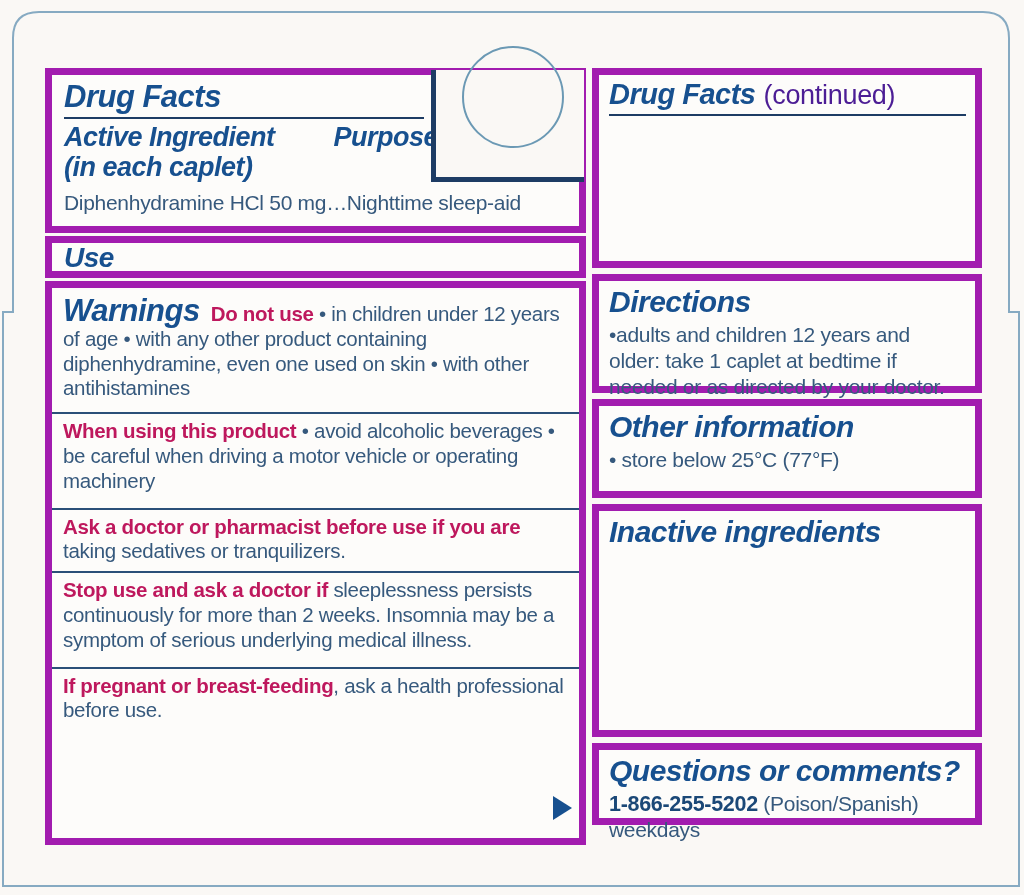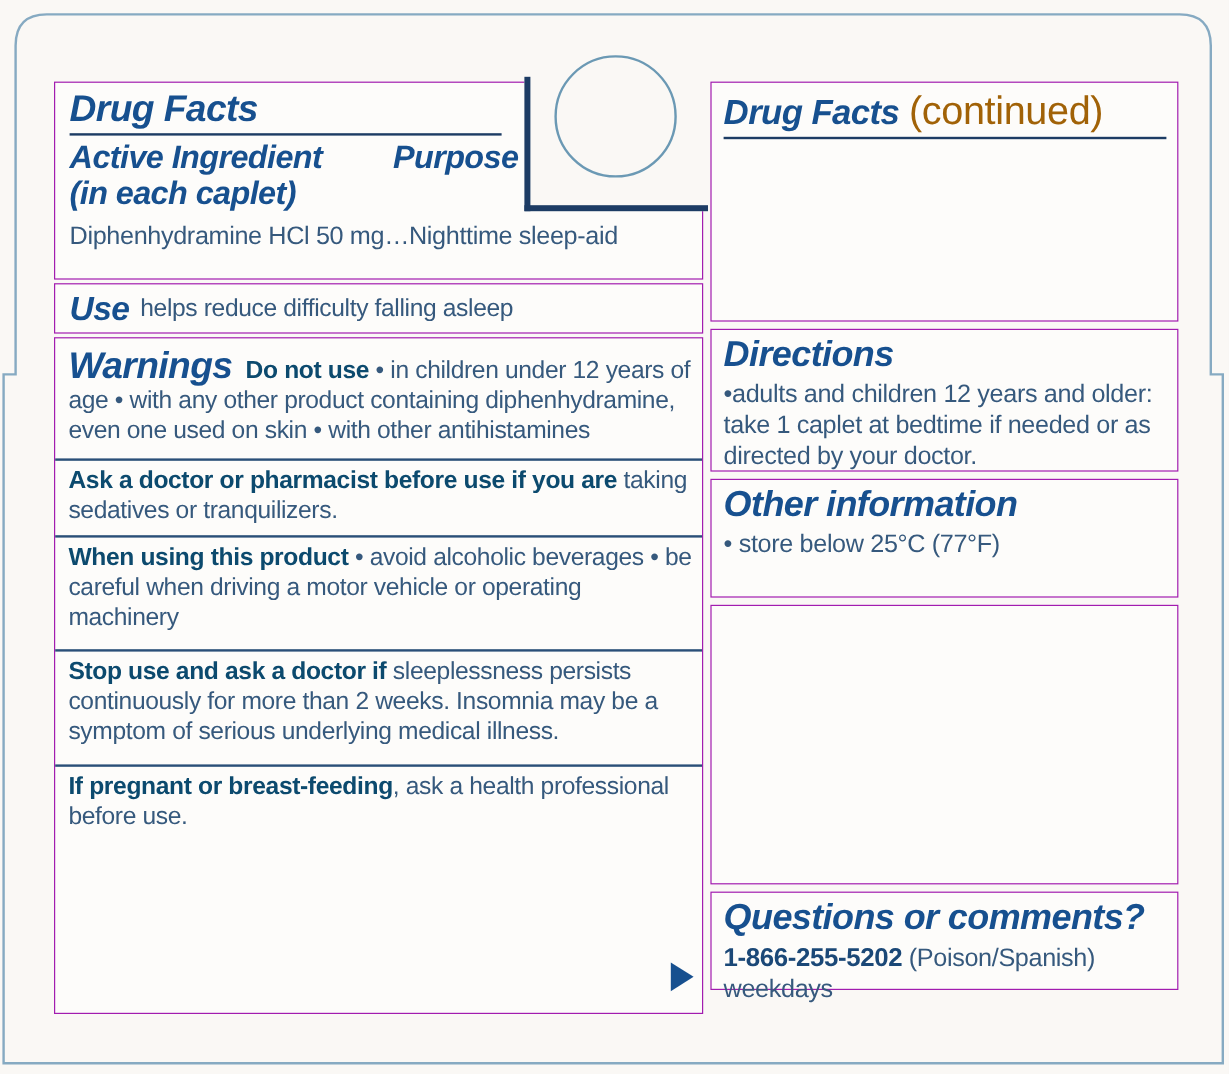--- a/index.html
+++ b/index.html
@@ -15,21 +15,21 @@
   }
   .diecut{position:absolute;left:0;top:0;z-index:0;}
   .hole{
     position:absolute;left:462px;top:46px;width:98px;height:98px;
     border:2px solid #6b99b4;border-radius:50%;
     background:transparent;z-index:6;
   }
   .box{
     position:absolute;
     background:#fdfcfa;
-    border:1px solid #a21caf;
+    border:7px solid #a21caf;
     box-sizing:border-box;
     z-index:2;
     color:#36597d;
   }
   
   .boxA{left:45px;top:68px;width:541px;height:165px;padding:5px 10px 0 12px;}
   .notch{
     position:absolute;top:-5px;right:-5px;width:153px;height:112px;
     background:#faf8f5;
     border-left:5px solid #1d3c64;border-bottom:5px solid #1d3c64;
@@ -53,21 +53,21 @@
     display:flex;align-items:center;gap:9px;padding:1px 8px 0 12px;
   }
   .h-use{font-size:28px;font-weight:bold;font-style:italic;color:#17508f;letter-spacing:-0.5px;}
   .boxC{left:45px;top:281px;width:541px;height:564px;padding:0;}
   .wsec{
     margin:0;padding:5px 8px 7px 11px;
     border-top:2px solid #2a4f78;
     font-size:20.5px;line-height:1.21;letter-spacing:-0.3px;color:#36597d;
   }
   .wsec.first{border-top:none;padding-top:7px;padding-bottom:11px;}
-  .wsec b{color:#0c4a6e;}
+  .wsec b{color:#be185d;}
   .h-warn{
     font-size:31px;font-weight:bold;font-style:italic;color:#17508f;
     letter-spacing:-0.5px;margin-right:11px;line-height:1;
   }
   .block{display:block;}
   .pad-lg{padding-bottom:22px;}
   .pad-md{padding-bottom:14px;}
   .arrow{
     position:absolute;right:7px;bottom:18px;
     width:0;height:0;
@@ -80,21 +80,21 @@
   .boxR1{top:68px;height:200px;}
   .boxR2{top:274px;height:119px;}
   .boxR3{top:399px;height:99px;}
   .boxR4{top:504px;height:233px;}
   .boxR5{top:743px;height:82px;}
   .r-title-row{display:flex;align-items:baseline;gap:8px;}
   .r-title{
     font-size:29px;font-weight:bold;font-style:italic;color:#17508f;
     letter-spacing:-0.5px;line-height:1.1;
   }
-  .r-title-suffix{font-size:33px;color:#a16207;letter-spacing:-0.3px;}
+  .r-title-suffix{font-size:27px;color:#4c1d95;letter-spacing:-0.3px;}
   .ruleR{width:100%;margin:3px 0 4px;}
   .rbody{font-size:21px;line-height:1.25;letter-spacing:-0.3px;color:#36597d;}
   .rbody b{color:#1b4877;}
   .rhead{
     font-size:30px;font-weight:bold;font-style:italic;color:#17508f;
     letter-spacing:-0.5px;line-height:1.15;margin:0 0 2px 0;
   }
   .inactive-text{line-height:1.32;}
   .phone{font-size:21.5px;font-weight:bold;color:#1b4877;}
 </style>
@@ -116,32 +116,31 @@
     <div class="ai-row">
       <span class="h2">Active Ingredient</span>
       <span class="h2">Purpose</span>
     </div>
     <div class="h2">(in each caplet)</div>
     <div class="body ingredient-line">Diphenhydramine HCl 50 mg…Nighttime sleep-aid</div>
   </section>
 
   <section class="box boxB">
     <span class="h-use">Use</span>
-    <span class="body">helps reduce difficulty falling asleep</span>
   </section>
 
   <section class="box boxC">
     <p class="wsec first">
       <span class="h-warn">Warnings</span><b>Do not use</b><span> • in children under 12 years of age • with any other product containing diphenhydramine, even one used on skin • with other antihistamines</span>
     </p>
+    <p class="wsec pad-md">
+      <b>When using this product</b><span> • avoid alcoholic beverages • be careful when driving a motor vehicle or operating machinery</span>
+    </p>
     <p class="wsec">
       <b>Ask a doctor or pharmacist before use if you are</b><span> taking sedatives or tranquilizers.</span>
-    </p>
-    <p class="wsec pad-md">
-      <b>When using this product</b><span> • avoid alcoholic beverages • be careful when driving a motor vehicle or operating machinery</span>
     </p>
     <p class="wsec pad-md">
       <b>Stop use and ask a doctor if</b><span> sleeplessness persists continuously for more than 2 weeks. Insomnia may be a symptom of serious underlying medical illness.</span>
     </p>
     <p class="wsec">
       <b>If pregnant or breast-feeding</b><span>, ask a health professional before use.</span>
     </p>
     <div class="arrow"></div>
   </section>
 
@@ -157,20 +156,21 @@
     <h2 class="rhead">Directions</h2>
     <div class="rbody">•adults and children 12 years and older: take 1 caplet at bedtime if needed or as directed by your doctor.</div>
   </section>
 
   <section class="box boxR boxR3">
     <h2 class="rhead">Other information</h2>
     <div class="rbody">• store below 25°C (77°F)</div>
   </section>
 
   <section class="box boxR boxR4">
+    <h2 class="rhead">Inactive ingredients</h2>
   </section>
 
   <section class="box boxR boxR5">
     <h2 class="rhead">Questions or comments?</h2>
     <div class="rbody">
       <span class="phone">1-866-255-5202</span><span> (Poison/Spanish)</span>
     </div>
     <div class="rbody">weekdays</div>
   </section>
 

